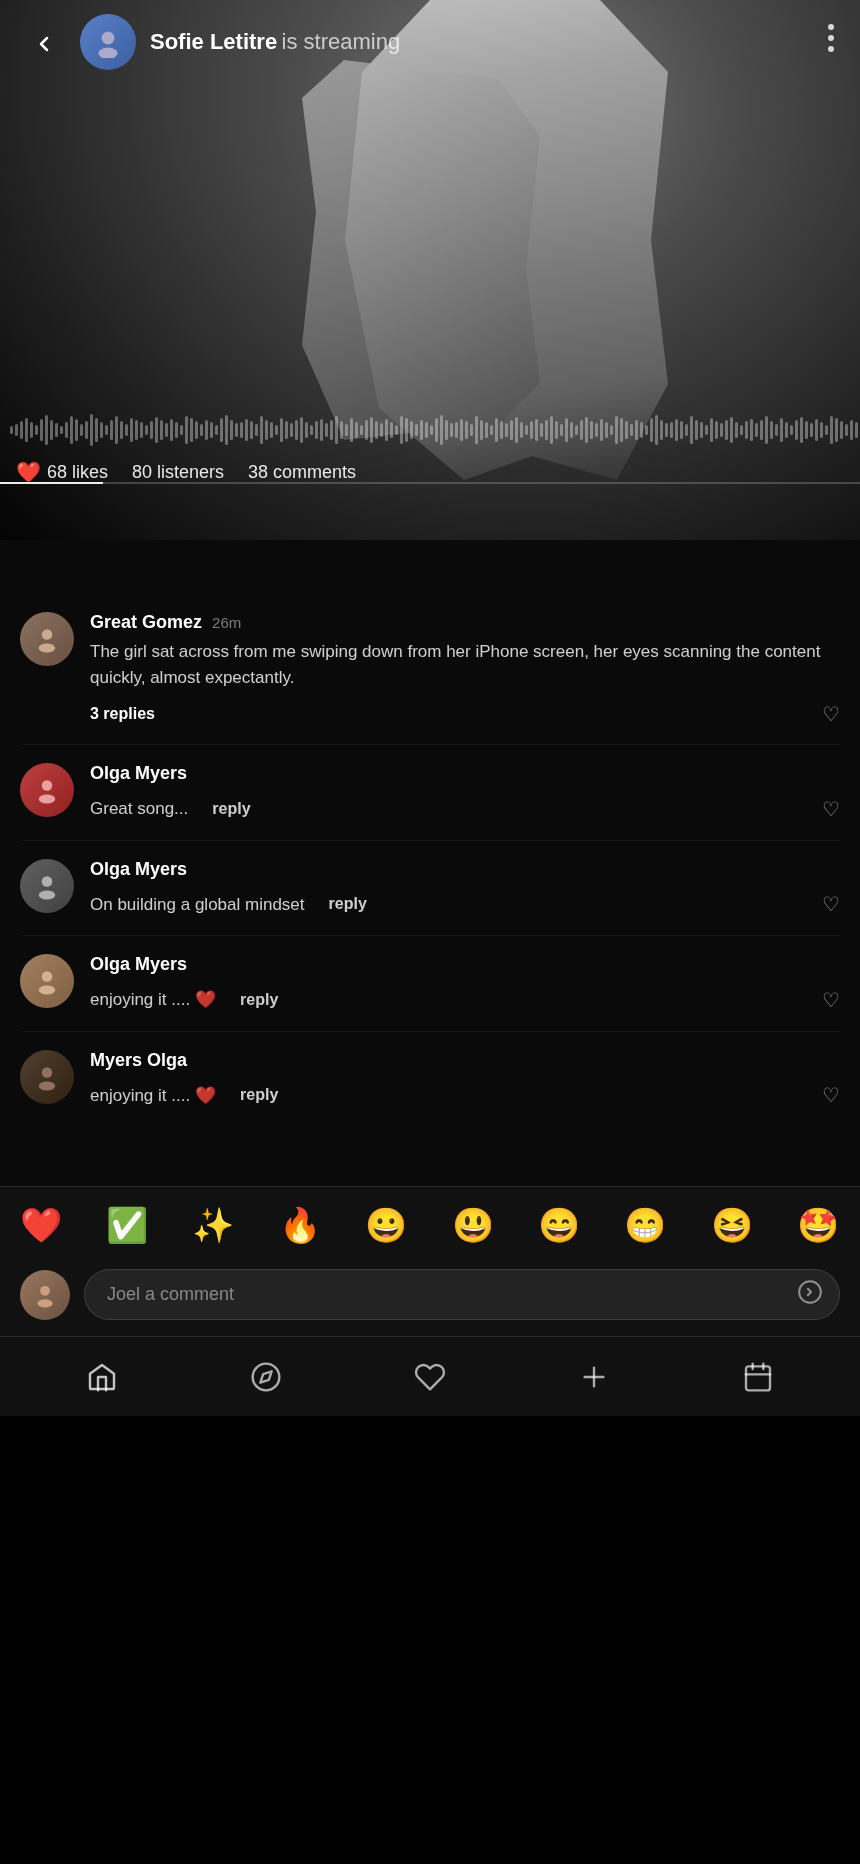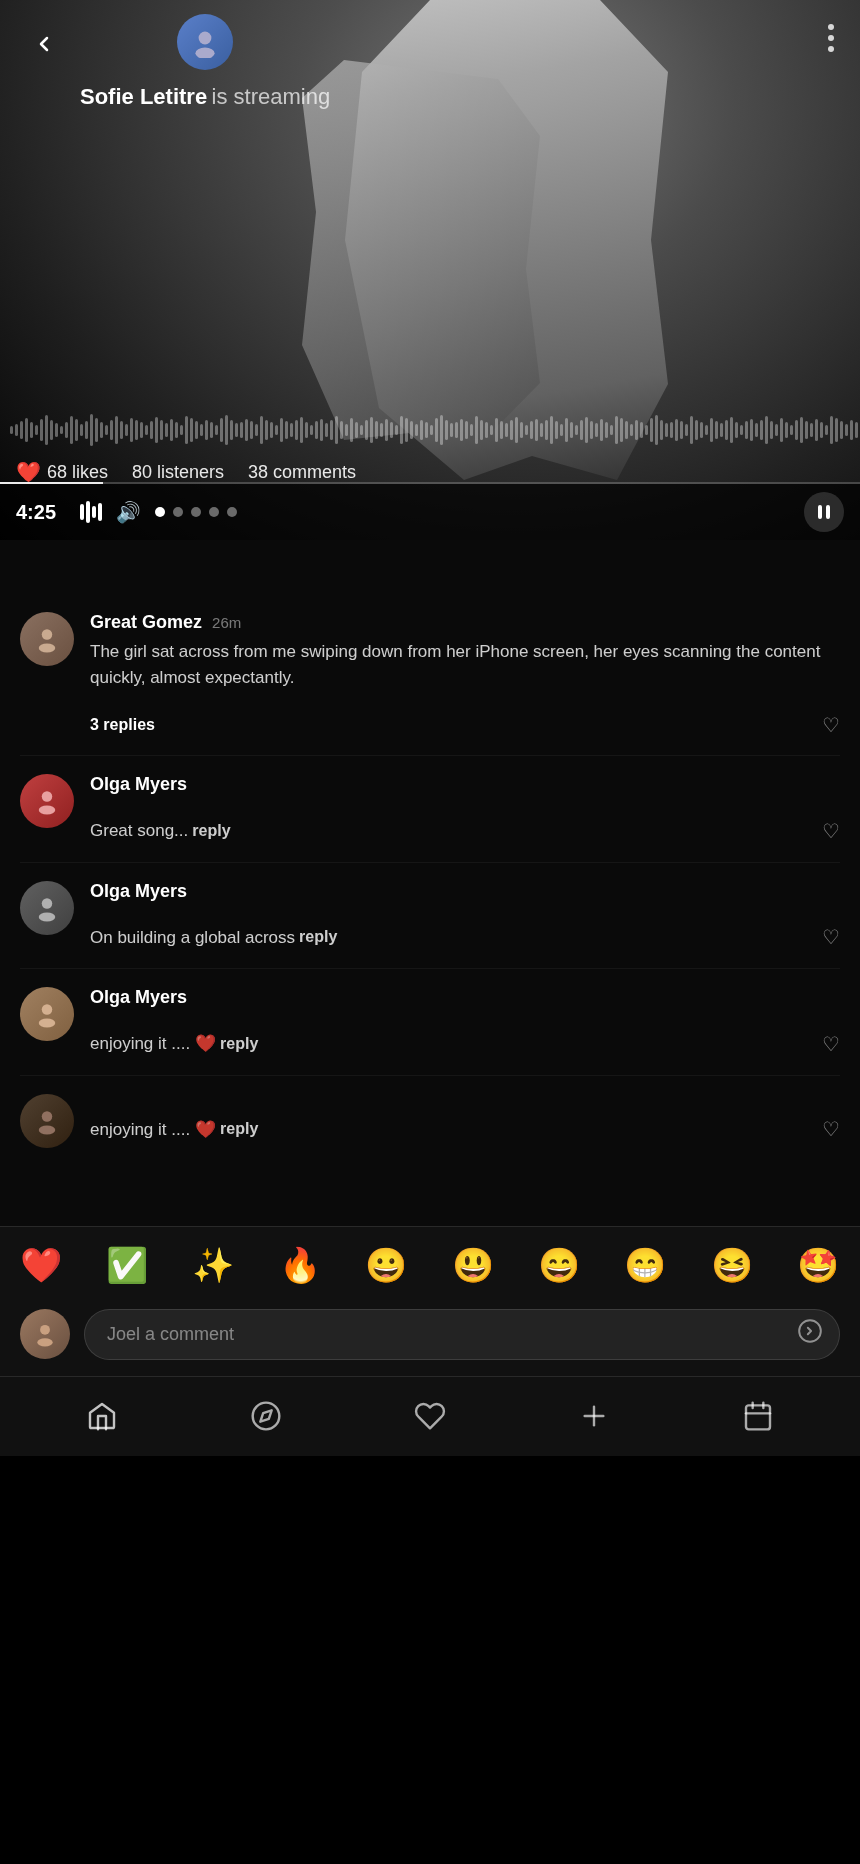--- a/index.html
+++ b/index.html
@@ -79,21 +79,20 @@
       z-index: 10;
     }
     .back-btn svg { width: 24px; height: 24px; }
 
     
     .streamer-info {
       position: absolute;
       top: 14px; left: 80px;
       display: flex; align-items: center; gap: 14px;
       z-index: 10;
-      flex-direction: column;
     }
     .streamer-avatar {
       width: 56px; height: 56px;
       border-radius: 50%;
       background: linear-gradient(135deg, #5a7fc9 0%, #3a5fa0 100%);
       overflow: hidden;
       display: flex; align-items: center; justify-content: center;
       font-size: 22px;
     }
     .streamer-name {
@@ -256,22 +255,22 @@
     .comment-time {
       font-size: 15px;
       color: rgba(255,255,255,0.45);
     }
     .comment-text {
       font-size: 17px;
       color: rgba(255,255,255,0.8);
       line-height: 1.5;
     }
     .comment-footer {
-      display: flex; align-items: center; gap: 4px;
-      margin-top: 23px;
+      display: flex; align-items: center; gap: 24px;
+      margin-top: 12px;
     }
     .replies-link {
       font-size: 16px;
       font-weight: 700;
       color: #fff;
       cursor: pointer;
     }
     .reply-link {
       font-size: 16px;
       font-weight: 600;
@@ -587,43 +586,20 @@
       <span>68 likes</span>
     </div>
     <div class="stat-item">
       <span>80  listeners</span>
     </div>
     <div class="stat-item">
       <span>38 comments</span>
     </div>
   </div>
 
-  <div class="player-row">
-    <span class="time-display">4:25</span>
-    <div class="eq-bars">
-      <div class="eq-bar" style="height:16px"></div>
-      <div class="eq-bar" style="height:22px"></div>
-      <div class="eq-bar" style="height:12px"></div>
-      <div class="eq-bar" style="height:18px"></div>
-    </div>
-    <span class="volume-icon">🔊</span>
-    <div class="dots-row">
-      <div class="dot-indicator active"></div>
-      <div class="dot-indicator"></div>
-      <div class="dot-indicator"></div>
-      <div class="dot-indicator"></div>
-      <div class="dot-indicator"></div>
-    </div>
-    <div class="pause-btn">
-      <div class="pause-icon">
-        <div class="pause-bar"></div>
-        <div class="pause-bar"></div>
-      </div>
-    </div>
-  </div>
 </div>
 
 <div class="content-section">
 </div>
 
 <div class="comments-section">
 
   <div class="comment-item">
     <div class="comment-avatar avatar-joel">
       <svg width="30" height="30" viewBox="0 0 40 40">
@@ -668,21 +644,21 @@
       <svg width="30" height="30" viewBox="0 0 40 40">
         <circle cx="20" cy="14" r="7" fill="#b0b0b0"></circle>
         <ellipse cx="20" cy="32" rx="11" ry="6" fill="#b0b0b0"></ellipse>
       </svg>
     </div>
     <div class="comment-body">
       <div class="comment-header">
         <span class="comment-name">Olga Myers</span>
       </div>
       <div class="comment-footer">
-        <span class="comment-text">On building a global across</span>
+        <span class="comment-text">On building a global mindset</span>
         <span class="reply-link">reply</span>
         <span class="like-btn-comment">♡</span>
       </div>
     </div>
   </div>
 
   <div class="comment-item">
     <div class="comment-avatar avatar-olga3">
       <svg width="30" height="30" viewBox="0 0 40 40">
         <circle cx="20" cy="14" r="7" fill="#d4b090"></circle>
@@ -702,20 +678,23 @@
   </div>
 
   <div class="comment-item">
     <div class="comment-avatar avatar-olga4">
       <svg width="30" height="30" viewBox="0 0 40 40">
         <circle cx="20" cy="14" r="7" fill="#907060"></circle>
         <ellipse cx="20" cy="32" rx="11" ry="6" fill="#907060"></ellipse>
       </svg>
     </div>
     <div class="comment-body">
+      <div class="comment-header">
+        <span class="comment-name">Myers Olga</span>
+      </div>
       <div class="comment-footer">
         <span class="comment-text">enjoying it .... ❤️</span>
         <span class="reply-link">reply</span>
         <span class="like-btn-comment">♡</span>
       </div>
     </div>
   </div>
 
 </div>
 

